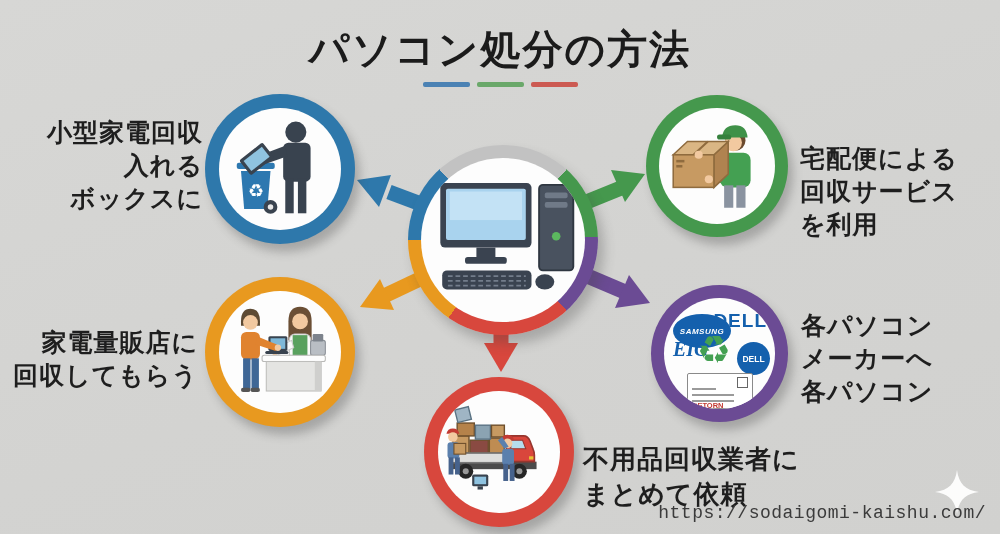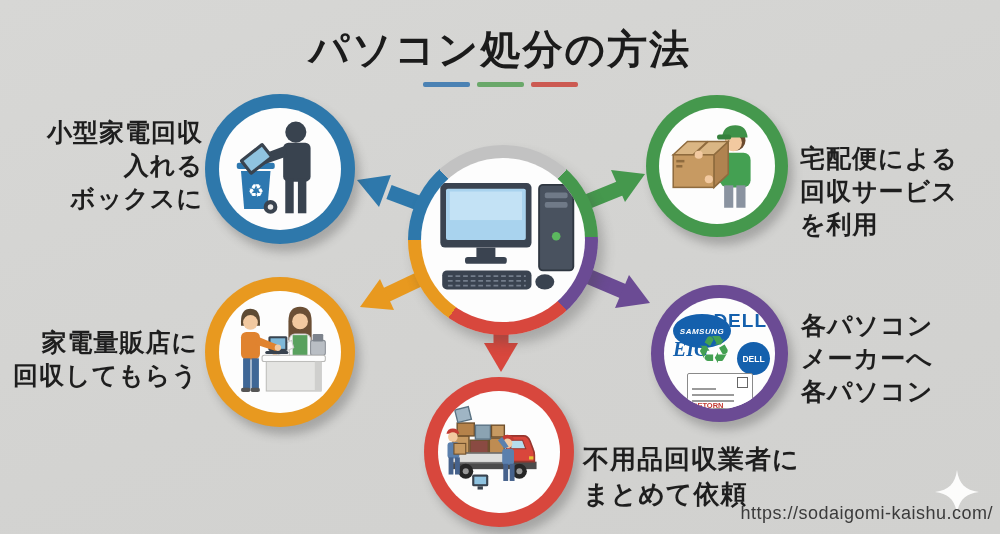--- a/index.html
+++ b/index.html
@@ -91,21 +91,21 @@
   }
   .logo-return .rt{position:absolute;left:4px;top:2px;color:#c23b33;font-size:7.5px;font-weight:800;margin-top:25px;}
   .logo-return .stamp{position:absolute;right:4px;top:3px;width:9px;height:9px;border:1.5px solid #666;}
   .logo-return .l1,.logo-return .l2,.logo-return .l3{position:absolute;left:4px;height:2px;background:#9a9a9a;}
   .logo-return .l1{top:14px;width:24px;}
   .logo-return .l2{top:20px;width:42px;}
   .logo-return .l3{top:26px;width:42px;}
 
   
   .url{
-    position:absolute;right:7px;top:503px;font-size:18px;color:#3b3b3b;letter-spacing:.5px;
+    position:absolute;right:14px;top:503px;font-size:18px;color:#3b3b3b;letter-spacing:.5px;font-family:Liberation Mono, monospace;
   }
   .sparkle{position:absolute;left:933px;top:468px;}
 </style>
 </head>
 <body>
 
 <div class="canvas">
 
   <div class="title">パソコン処分の方法</div>
   <div class="title-underline">

